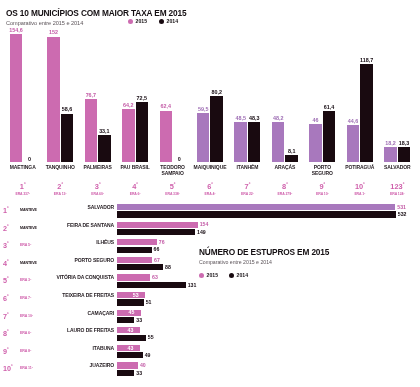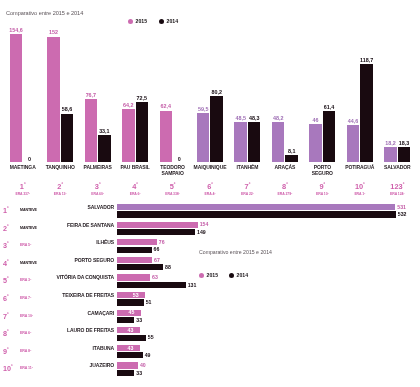--- a/index.html
+++ b/index.html
@@ -108,20 +108,21 @@
   .bot-legend{position:absolute;left:199px;top:68px;display:flex;gap:11px;align-items:center;}
 </style>
 </head>
 <body>
 
 <div class="wrap">
 
   <div class="top-block">
 
     <div class="hdr">
+      <h1>OS 10 MUNICÍPIOS COM MAIOR TAXA EM 2015</h1>
       <div class="sub">Comparativo entre 2015 e 2014</div>
     </div>
 
     <div class="legend">
       <span class="li">
         <span class="dot p"></span>
         <span class="lb">2015</span>
       </span>
       <span class="li">
         <span class="dot b"></span>
@@ -430,20 +431,21 @@
               <div class="seg" style="width: 17.2944px;"></div>
               <span class="lbl" style="left: 19.2944px;">33</span>
             </div>
           </div>
         </div>
       </div>
 
     <div class="bot-hdr">
       <h2>
         <br>
+        <span>NÚMERO DE ESTUPROS EM 2015</span>
       </h2>
       <div class="sub">Comparativo entre 2015 e 2014</div>
     </div>
 
     <div class="bot-legend">
       <span class="li" style="display:flex;align-items:center;gap:2.5px;">
         <span class="dot p" style="width:5px;height:5px;border-radius:50%;background:#cc6bb0;display:inline-block;"></span>
         <span class="lb" style="font-size:5.2px;font-weight:bold;">2015</span>
       </span>
       <span class="li" style="display:flex;align-items:center;gap:2.5px;">

